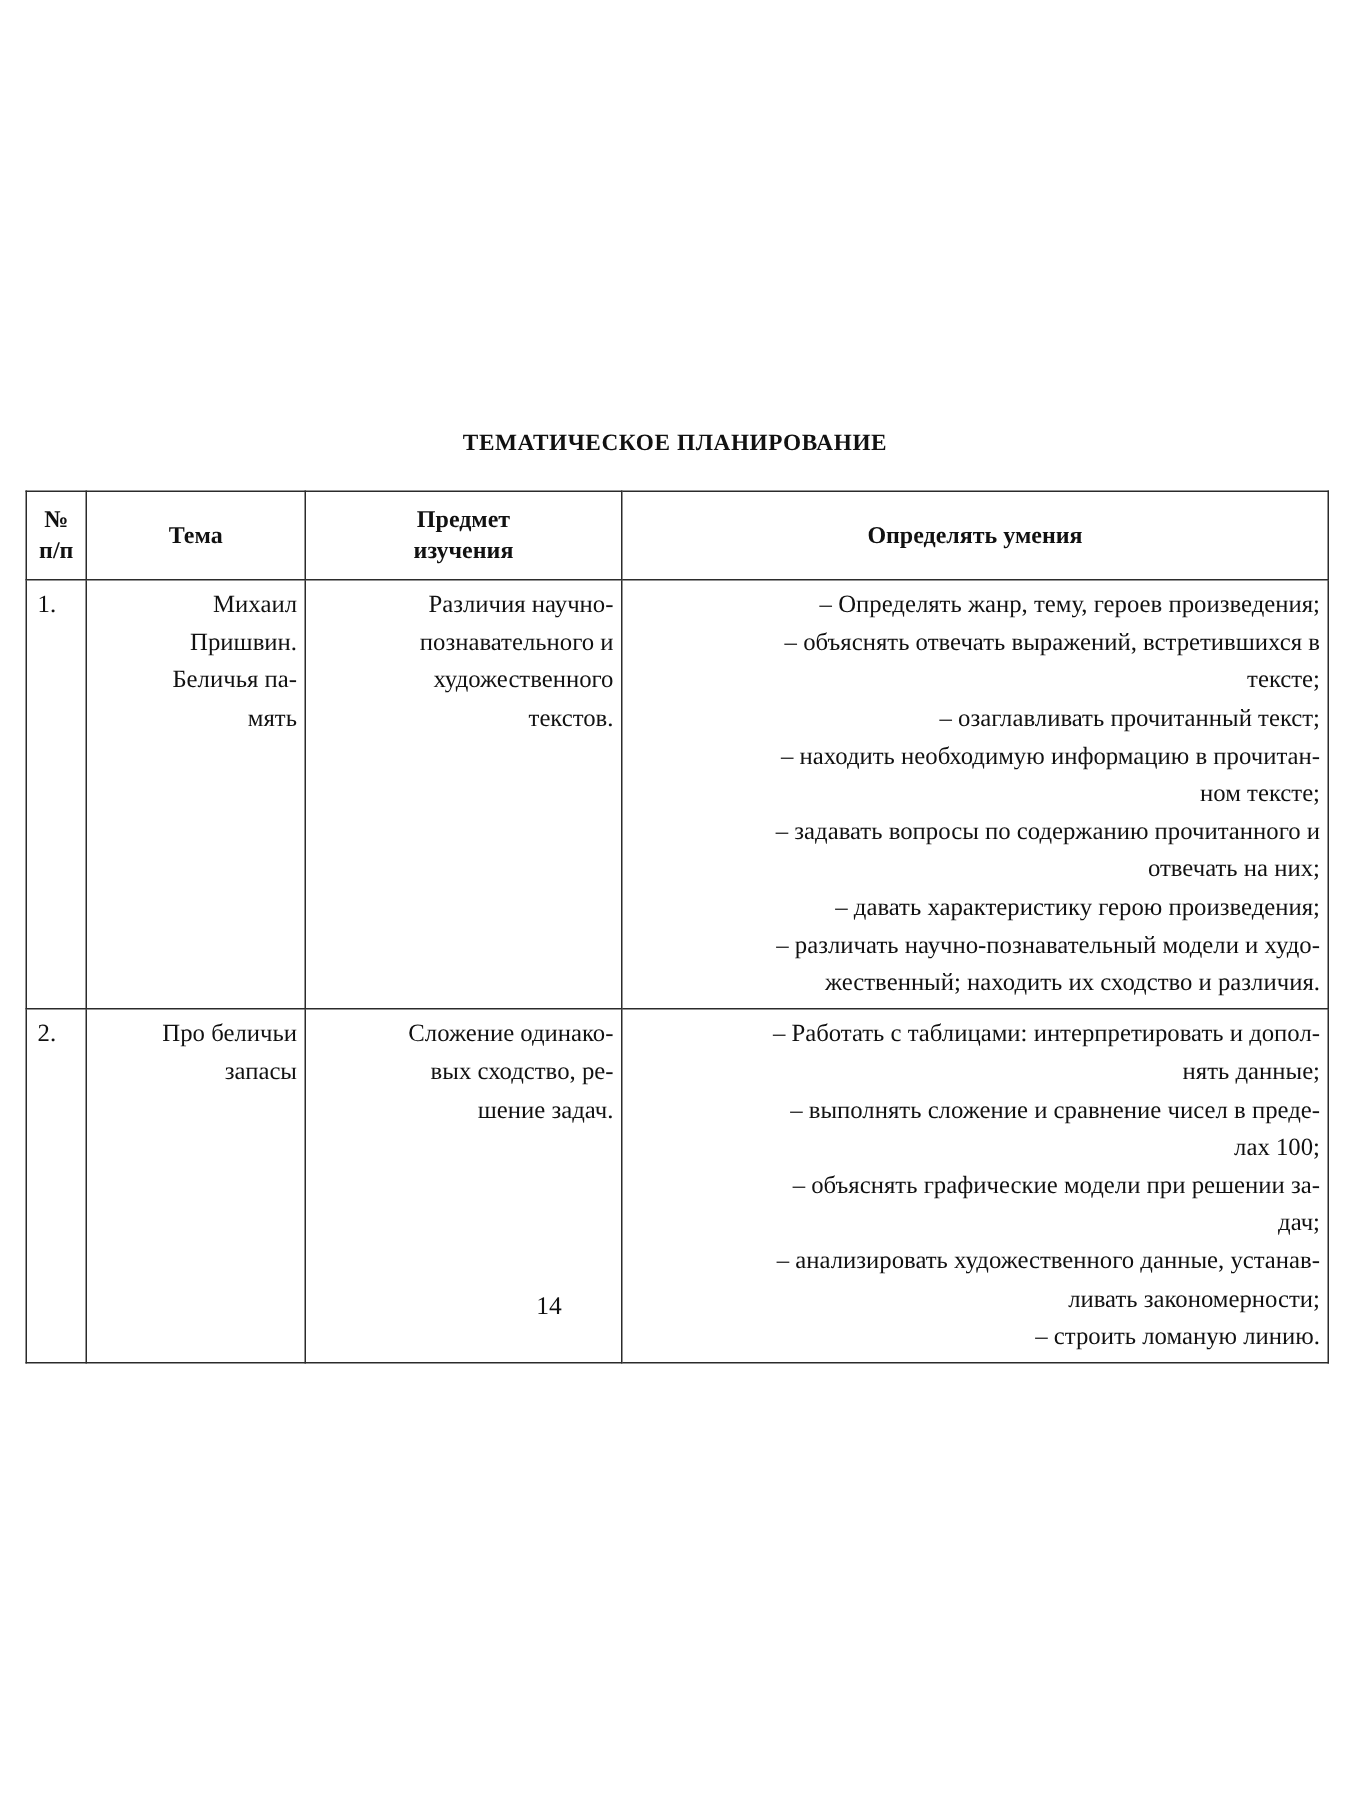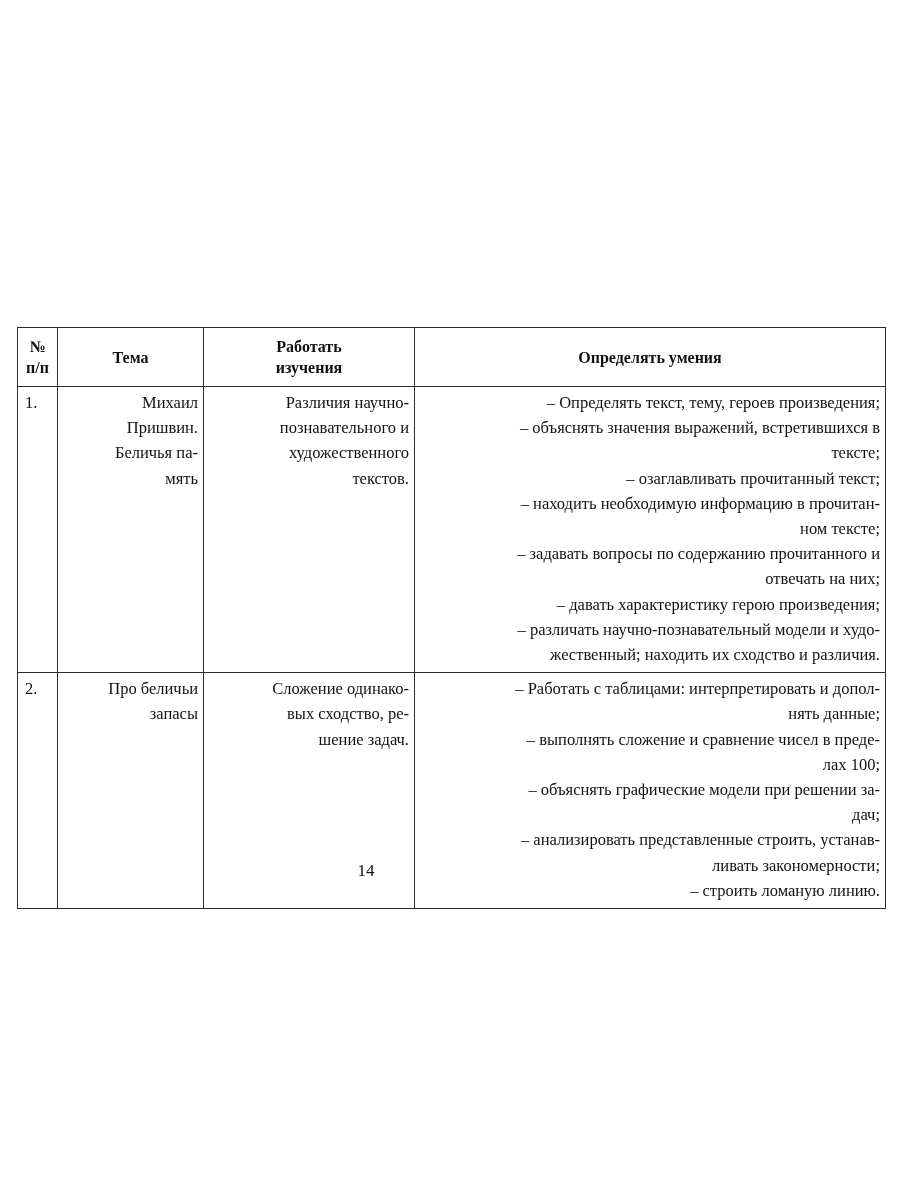--- a/index.html
+++ b/index.html
@@ -113,40 +113,41 @@
     width: 732px;
     text-align: center;
     font-size: 17px;
   }
 </style>
 </head>
 <body>
 
 <div class="page">
 
+  <div class="doc-title">ТЕМАТИЧЕСКОЕ ПЛАНИРОВАНИЕ</div>
 
   <div class="tbl-wrap">
     <table class="plan">
       <colgroup>
         <col class="c-num">
         <col class="c-theme">
         <col class="c-subj">
         <col class="c-skill">
       </colgroup>
       <thead>
         <tr>
           <th class="h-num">
             <div>№</div>
             <div>п/п</div>
           </th>
           <th>
             <div>Тема</div>
           </th>
           <th>
-            <div>Работать</div>
+            <div>Предмет</div>
             <div>изучения</div>
           </th>
           <th>
             <div>Определять умения</div>
           </th>
         </tr>
       </thead>
       <tbody>
 
         <tr>
@@ -164,22 +165,22 @@
           <td class="cell-subject">
             <div class="lines">
               <div>Различия научно-</div>
               <div>познавательного и</div>
               <div>художественного</div>
               <div>текстов.</div>
             </div>
           </td>
           <td class="cell-skill">
             <div class="lines">
-              <div>– Определять текст, тему, героев произведения;</div>
-              <div>– объяснять значения выражений, встретившихся в</div>
+              <div>– Определять жанр, тему, героев произведения;</div>
+              <div>– объяснять отвечать выражений, встретившихся в</div>
               <div class="cont">тексте;</div>
               <div>– озаглавливать прочитанный текст;</div>
               <div>– находить необходимую информацию в прочитан-</div>
               <div class="cont">ном тексте;</div>
               <div>– задавать вопросы по содержанию прочитанного и</div>
               <div class="cont">отвечать на них;</div>
               <div>– давать характеристику герою произведения;</div>
               <div>– различать научно-познавательный модели и худо-</div>
               <div class="cont">жественный; находить их сходство и различия.</div>
             </div>
@@ -204,21 +205,21 @@
             </div>
           </td>
           <td class="cell-skill">
             <div class="lines">
               <div>– Работать с таблицами: интерпретировать и допол-</div>
               <div class="cont">нять данные;</div>
               <div>– выполнять сложение и сравнение чисел в преде-</div>
               <div class="cont">лах 100;</div>
               <div>– объяснять графические модели при решении за-</div>
               <div class="cont">дач;</div>
-              <div>– анализировать представленные строить, устанав-</div>
+              <div>– анализировать художественного данные, устанав-</div>
               <div class="cont">ливать закономерности;</div>
               <div>– строить ломаную линию.</div>
             </div>
           </td>
         </tr>
 
       </tbody>
     </table>
   </div>
 

